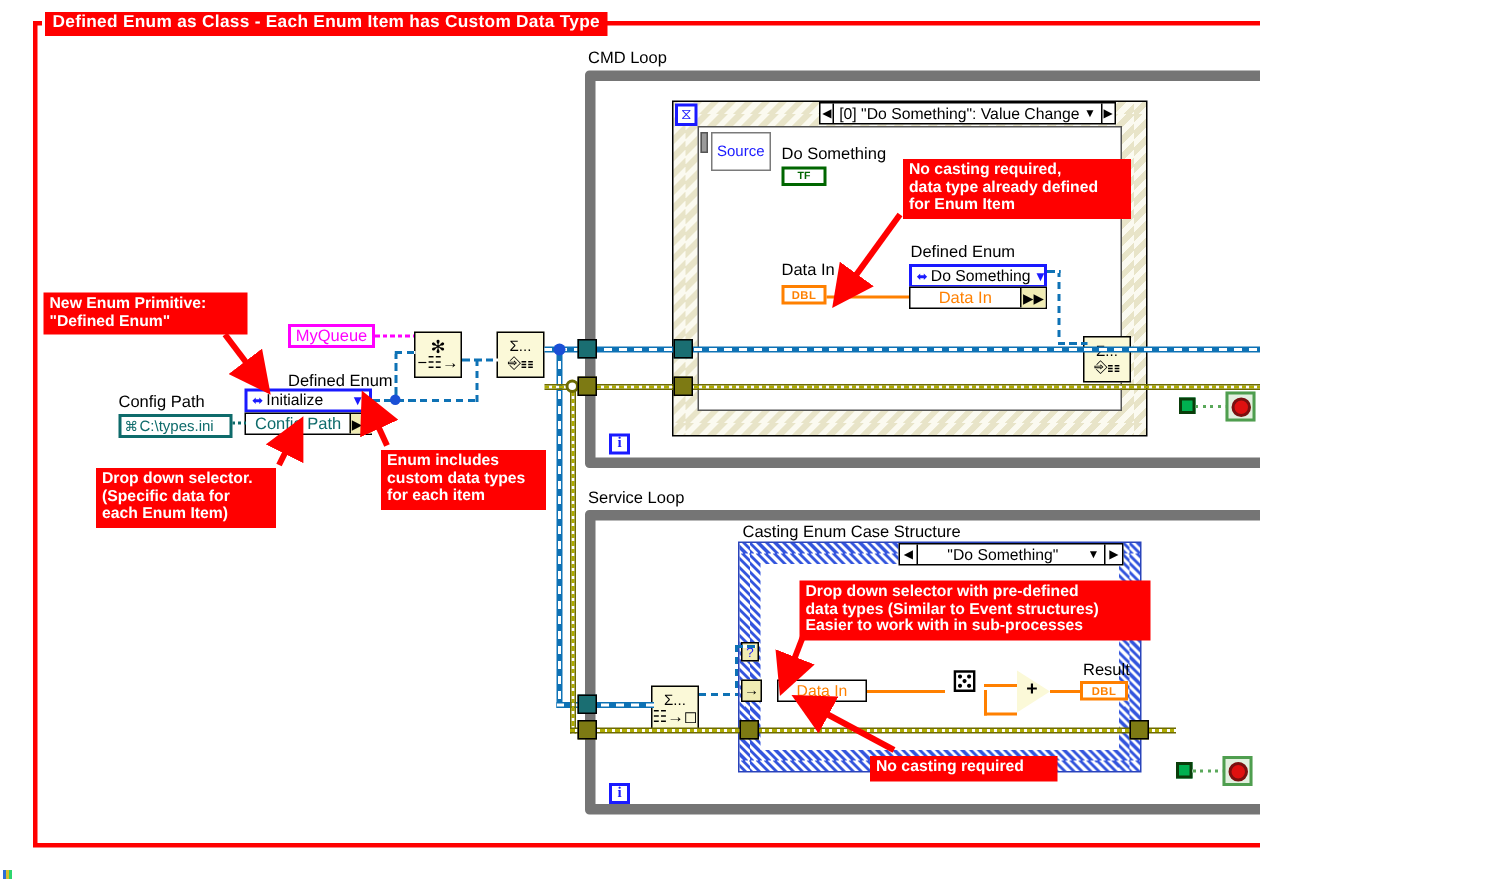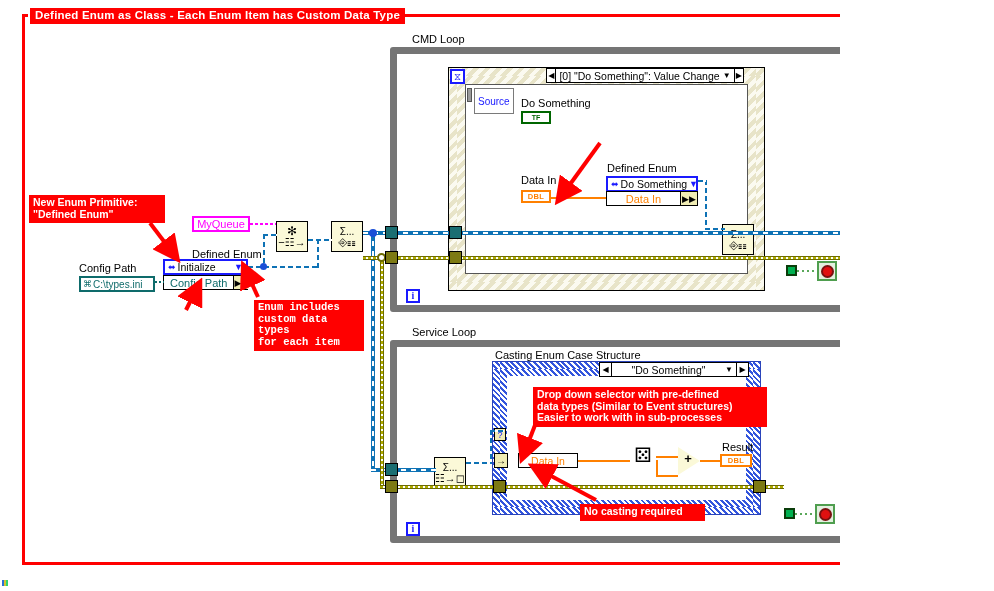--- a/index.html
+++ b/index.html
@@ -18,21 +18,21 @@
   .callout{
     background:#ff0000;color:#ffffff;font-weight:bold;font-size:10.5px;
     line-height:11.5px;padding:2px 4px 3px 4px;white-space:pre-line;
   }
 
   
   .whileloop{
     border:7px solid #757575;background:#ffffff;
     border-radius:3px;
   }
-  .loop-label{font-size:11px;color:#000;white-space:nowrap;margin-left:20px;}
+  .loop-label{font-size:11px;color:#000;white-space:nowrap;}
   .loop-iter{
     width:14px;height:14px;border:2px solid #1a1aff;background:#ffffff;
     color:#1a1aff;font-size:10px;font-weight:bold;text-align:center;
     line-height:10px;font-family:"Liberation Serif",serif;
   }
 
   
   .eventstruct{
     border:8px solid transparent;
     background:
@@ -349,25 +349,31 @@
   <div class="abs wire-blue-dash" style="left:698px;top:180px;width:9px;height:2px;"></div>
   <div class="abs wire-blue-dash" style="left:705px;top:228px;width:20px;height:2px;"></div>
 
   <div class="abs wire-blue-dash" style="left:466px;top:462px;width:26px;height:2px;"></div>
   <div class="abs wire-blue-dash-v" style="left:490px;top:430px;width:2px;height:34px;"></div>
   <div class="abs wire-blue-dash" style="left:490px;top:430px;width:14px;height:2px;"></div>
 
   <div class="abs callout" style="left:29px;top:195px;width:136px;">New Enum Primitive:
 "Defined Enum"</div>
 
-
-  <div class="abs callout" style="left:254px;top:300px;width:110px;font-family:Liberation Mono, monospace;">Enum includes
+  <div class="abs callout" style="left:64px;top:312px;width:120px;">Drop down selector.
+(Specific data for
+each Enum Item)</div>
+
+  <div class="abs callout" style="left:254px;top:300px;width:110px;">Enum includes
 custom data types
 for each item</div>
 
+  <div class="abs callout" style="left:602px;top:106px;width:152px;">No casting required,
+data type already defined
+for Enum Item</div>
 
   <div class="abs callout" style="left:533px;top:387px;width:234px;">Drop down selector with pre-defined
 data types (Similar to Event structures)
 Easier to work with in sub-processes</div>
 
   <div class="abs callout" style="left:580px;top:504px;width:125px;">No casting required</div>
 
   <svg class="arrows" viewBox="0 0 994 591">
     <defs>
       <marker id="ah" markerWidth="7" markerHeight="7" refX="3.5" refY="3.5" orient="auto">

